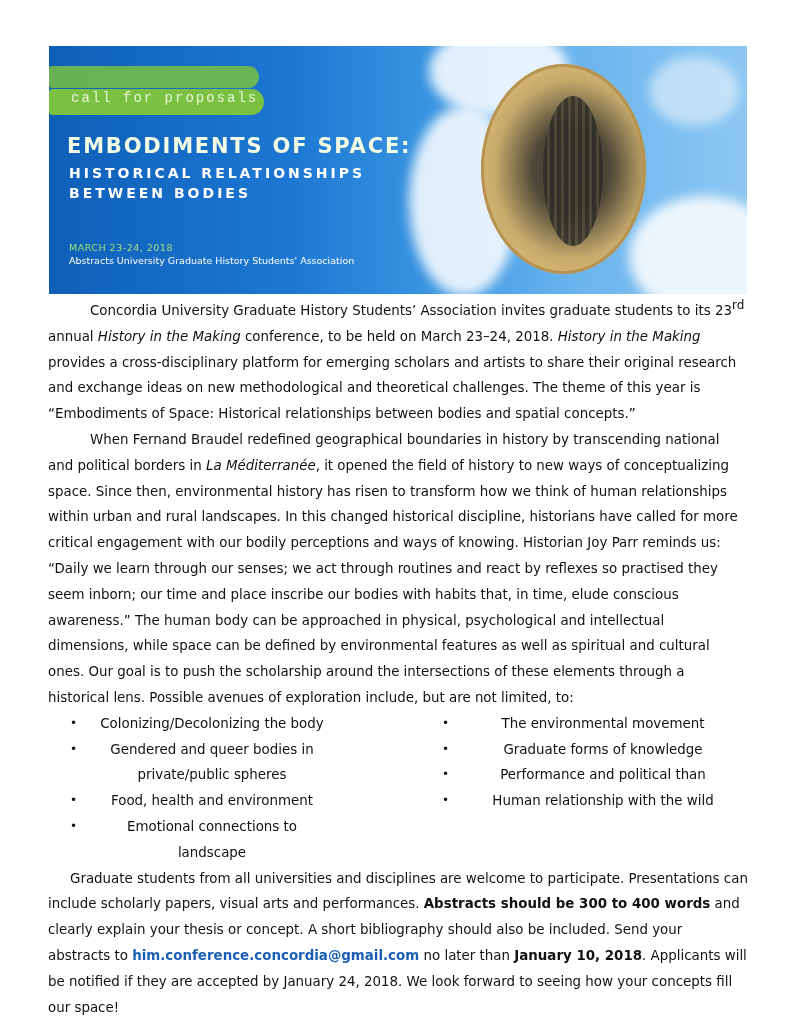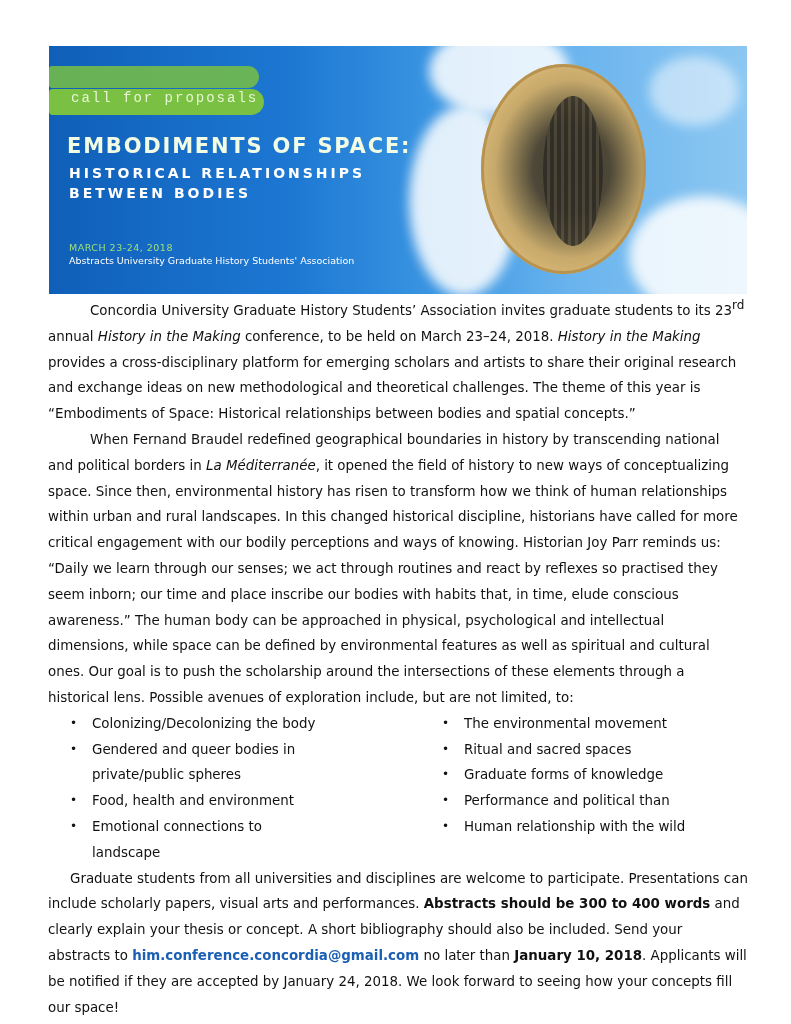--- a/index.html
+++ b/index.html
@@ -33,21 +33,21 @@
   .doc p.last { text-indent: 22px; }
   .doc sup { font-size: 12px; line-height: 0; vertical-align: 6px; }
   .doc em { font-style: italic; text-align: right; }
   .doc strong { font-weight: bold; }
   .doc a { color: #1a5fb4; font-weight: bold; }
 
   .topics { display: flex; margin: 0; padding: 0; }
   .topics ul { list-style: none; margin: 0; padding: 0; }
   .topics ul.col-left { width: 372px; padding-left: 22px; }
   .topics ul.col-right { width: 300px; }
-  .topics li { position: relative; padding-left: 22px; }
+  .topics li { position: relative; padding-left: 22px; text-align: center; }
   .topics li::before { content: "\2022"; position: absolute; left: 0; top: 0; font-size: 12px; }
   .topics ul.col-left li { width: 240px; }
 </style>
 </head>
 <body>
 
 <div class="banner">
   <div class="cloud" style="left:380px; top:-20px; width:140px; height:90px;"></div>
   <div class="cloud" style="left:360px; top:60px; width:110px; height:190px;"></div>
   <div class="cloud" style="left:580px; top:150px; width:150px; height:120px;"></div>
@@ -74,21 +74,20 @@
 
   <div class="topics">
     <ul class="col-left">
       <li>Colonizing/Decolonizing the body</li>
       <li>Gendered and queer bodies in private/public spheres</li>
       <li>Food, health and environment</li>
       <li>Emotional connections to landscape</li>
     </ul>
     <ul class="col-right">
       <li>The environmental movement</li>
-      <li>Ritual and sacred spaces</li>
       <li>Graduate forms of knowledge</li>
       <li>Performance and political than</li>
       <li>Human relationship with the wild</li>
     </ul>
   </div>
 
   <p class="last"><span>Graduate students from all universities and disciplines are welcome to participate. Presentations can include scholarly papers, visual arts and performances. </span><strong>Abstracts should be 300 to 400 words</strong><span> and clearly explain your thesis or concept. A short bibliography should also be included. Send your abstracts to </span><a>him.conference.concordia@gmail.com</a><span> no later than </span><strong>January 10, 2018</strong><span>. Applicants will be notified if they are accepted by January 24, 2018. We look forward to seeing how your concepts fill our space!</span></p>
 </div>
 
 </body></html>

